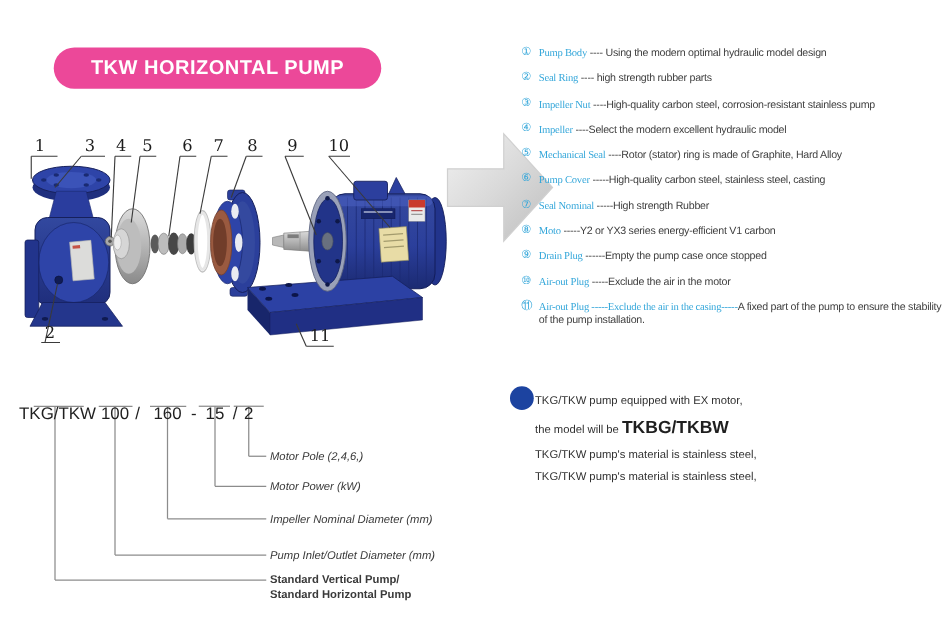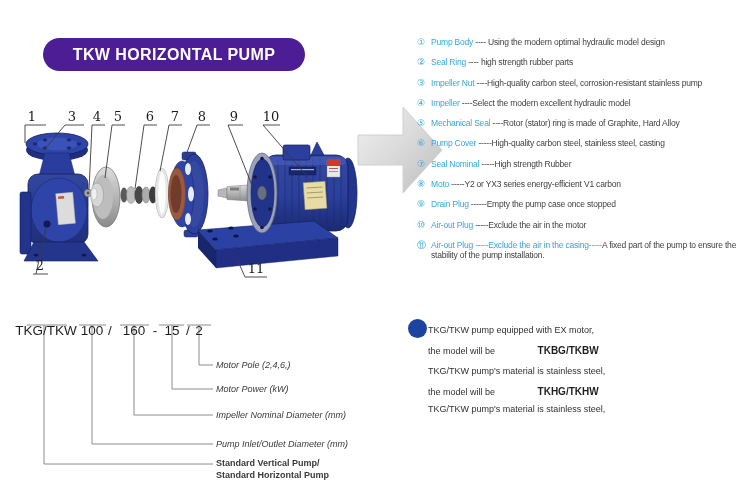--- a/index.html
+++ b/index.html
@@ -1,56 +1,56 @@
 <!DOCTYPE html>
 <html><head>
 <meta charset="utf-8">
 <style>
   html,body{margin:0;padding:0;background:#ffffff;}
   .page{position:relative;width:756px;height:500px;background:#ffffff;overflow:hidden;
         font-family:"Liberation Sans",sans-serif;}
 
   
-  .banner{position:absolute;left:43px;top:38px;width:262px;height:33px;background:#4c1d95;
+  .banner{position:absolute;left:43px;top:38px;width:262px;height:33px;background:#ec4899;
           border-radius:17px;display:flex;align-items:center;justify-content:center;
           color:#ffffff;font-weight:bold;font-size:16px;letter-spacing:.4px;}
 
   
   .diagram{position:absolute;left:12px;top:98px;width:432px;height:192px;}
   .diagram svg{display:block;width:100%;height:100%;}
   .num{font-family:"DejaVu Serif",serif;font-size:13px;fill:#1c1c1c;}
   .leader{stroke:#3a3a3a;stroke-width:.9;fill:none;}
 
   
   .parts{position:absolute;left:417px;top:37px;width:340px;}
   .pl-item{position:relative;padding-left:14px;margin-bottom:10.3px;font-size:8.5px;
            line-height:10px;letter-spacing:-0.2px;color:#3f3f3f;}
   .pl-num{position:absolute;left:0;top:0;color:#35a7da;font-size:9px;letter-spacing:0;
           font-family:"DejaVu Sans",sans-serif;}
-  .pl-name{color:#35a7da;}
+  .pl-name{color:#35a7da;font-family:Liberation Serif, serif;}
   .pl-desc{color:#3f3f3f;}
 
   
   .model{position:absolute;left:20px;top:296px;width:352px;height:200px;}
   .model svg{position:absolute;left:0;top:0;width:352px;height:200px;}
   .mc-seg{position:absolute;top:2px;transform:translateX(-50%);font-weight:normal;
           font-size:13.5px;color:#1f1f1f;white-space:nowrap;margin-top:25px;}
   .mc-callout{position:absolute;left:196px;transform:translateY(-50%);font-size:9px;
               color:#3a3a3a;white-space:nowrap;font-style:italic;}
   .mc-callout-block{position:absolute;left:196px;font-size:9px;color:#3a3a3a;
                     line-height:11.5px;white-space:nowrap;font-weight:bold;}
 
   
-  .variants{position:absolute;left:400px;top:312px;width:356px;padding-top:8px;}
+  .variants{position:absolute;left:400px;top:302px;width:356px;padding-top:8px;}
   .v-bullet{position:absolute;left:8px;top:7px;width:19px;height:19px;border-radius:50%;
             background:#1c43a0;}
   .v-block{margin-left:28px;font-size:9px;color:#303030;}
   .v-line{line-height:20.5px;white-space:nowrap;}
   .v-block.tight .v-line{line-height:14.5px;}
-  .v-model{font-weight:bold;font-size:10px;color:#1f1f1f;margin-left:40px;}
+  .v-model{font-weight:bold;font-size:14px;color:#1f1f1f;}
 </style>
 </head>
 <body>
 
 <div class="page">
 
   <div class="banner">TKW HORIZONTAL PUMP</div>
 
   <div class="diagram">
     <svg viewBox="0 0 432 192">
@@ -284,20 +284,19 @@
   </div>
 
   <div class="variants">
     <span class="v-bullet"></span>
     <div class="v-block">
       <div class="v-line">TKG/TKW pump equipped with EX motor,</div>
       <div class="v-line"><span>the model will be </span><span class="v-model">TKBG/TKBW</span></div>
     </div>
     <div class="v-block">
       <div class="v-line">TKG/TKW pump's material is stainless steel,</div>
-      <div class="v-line"><span>the model will be </span><span class="v-model">TKHG/TKHW</span></div>
     </div>
     <div class="v-block tight">
       <div class="v-line">TKG/TKW pump's material is stainless steel,</div>
     </div>
   </div>
 
 </div>
 
 </body></html>

